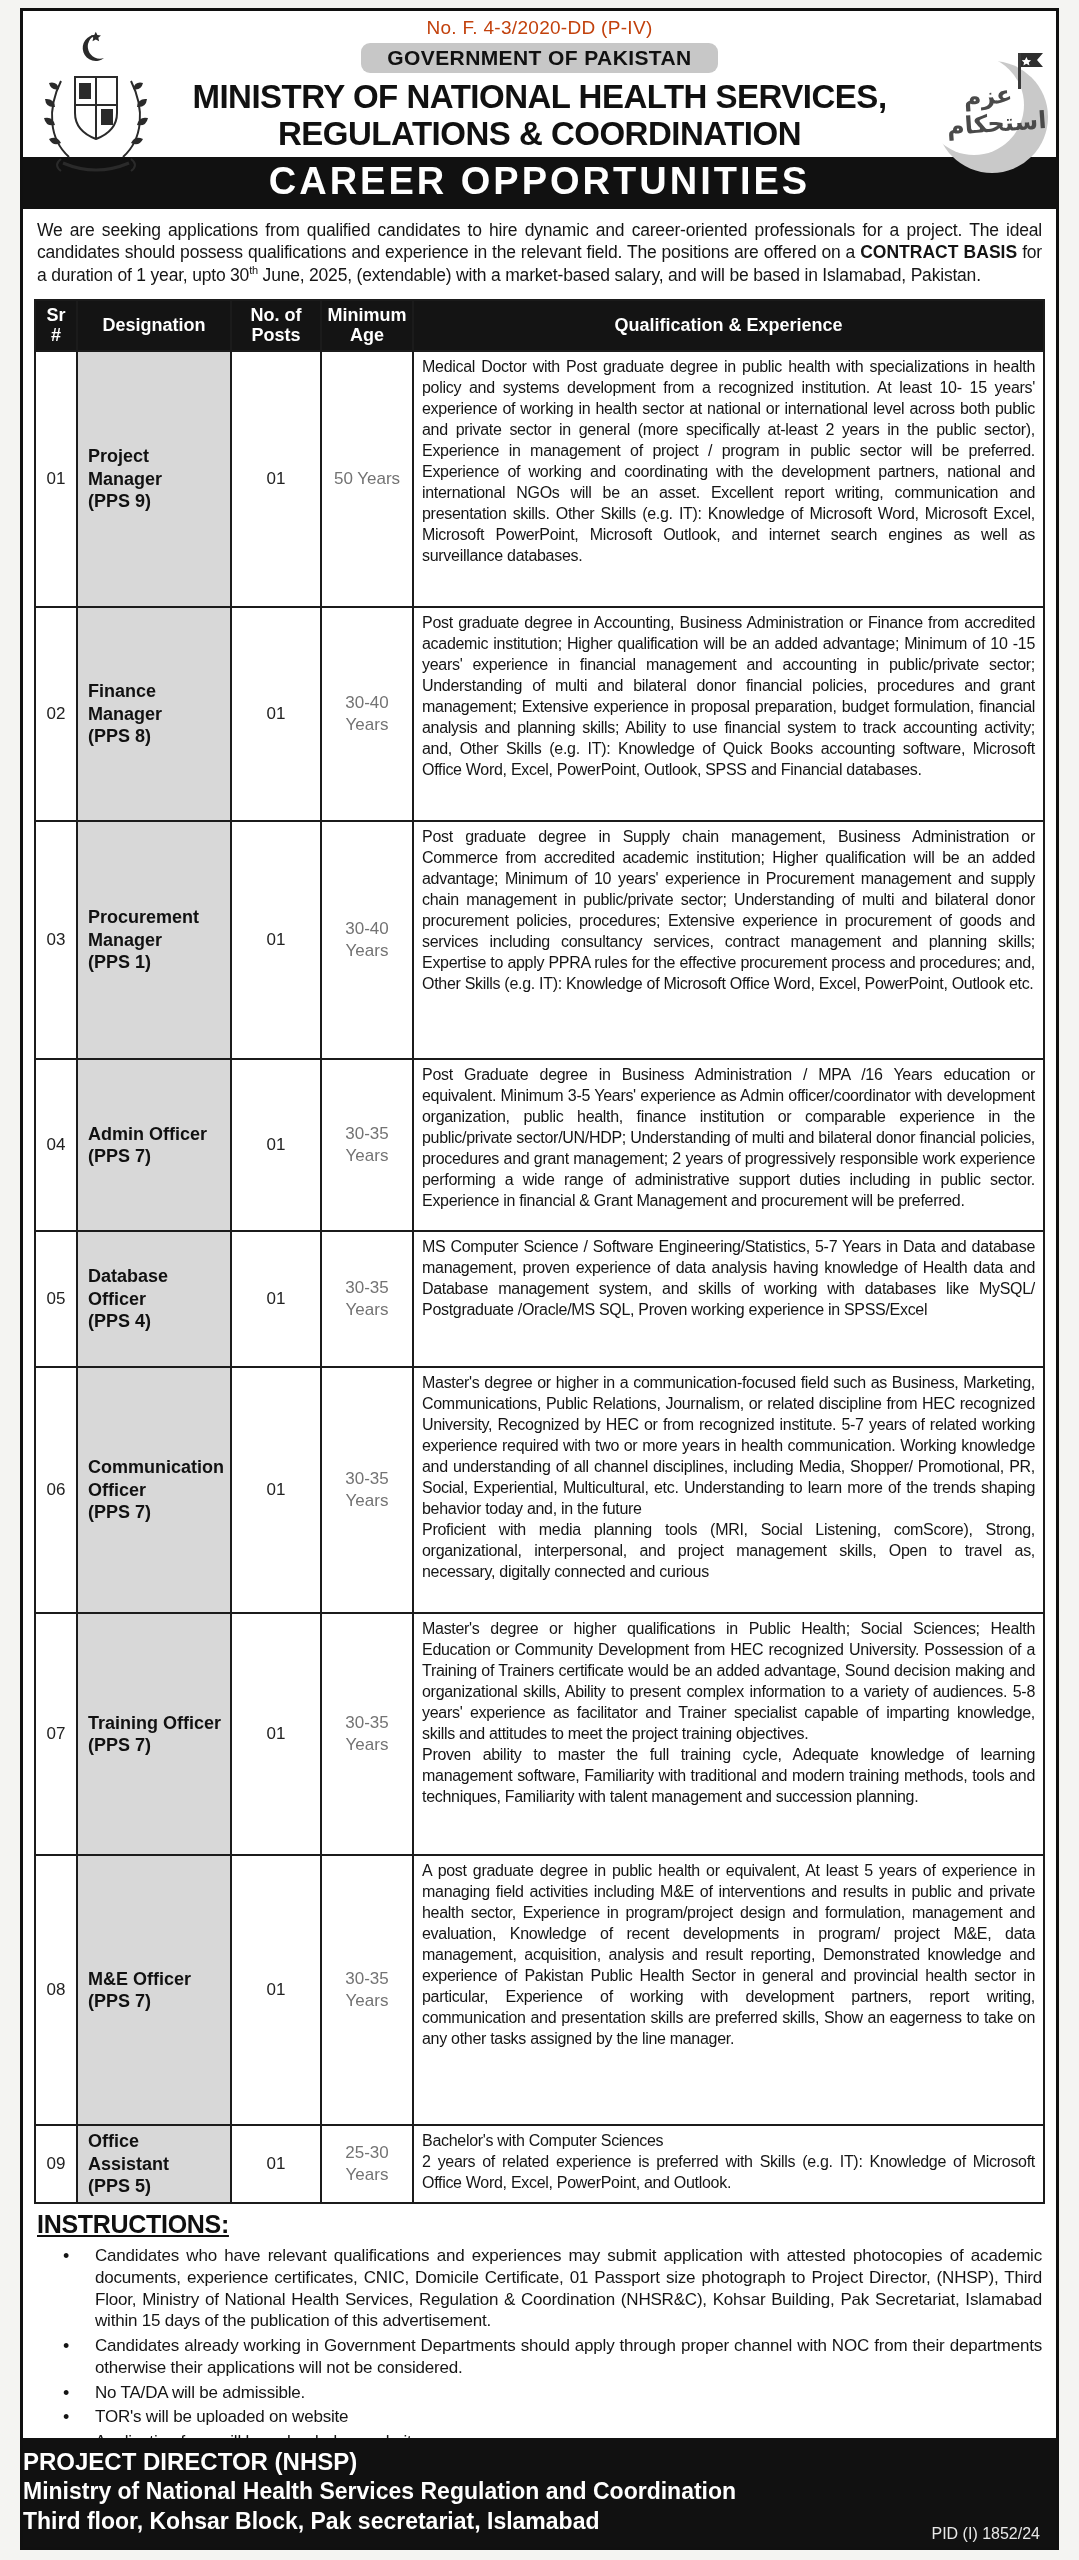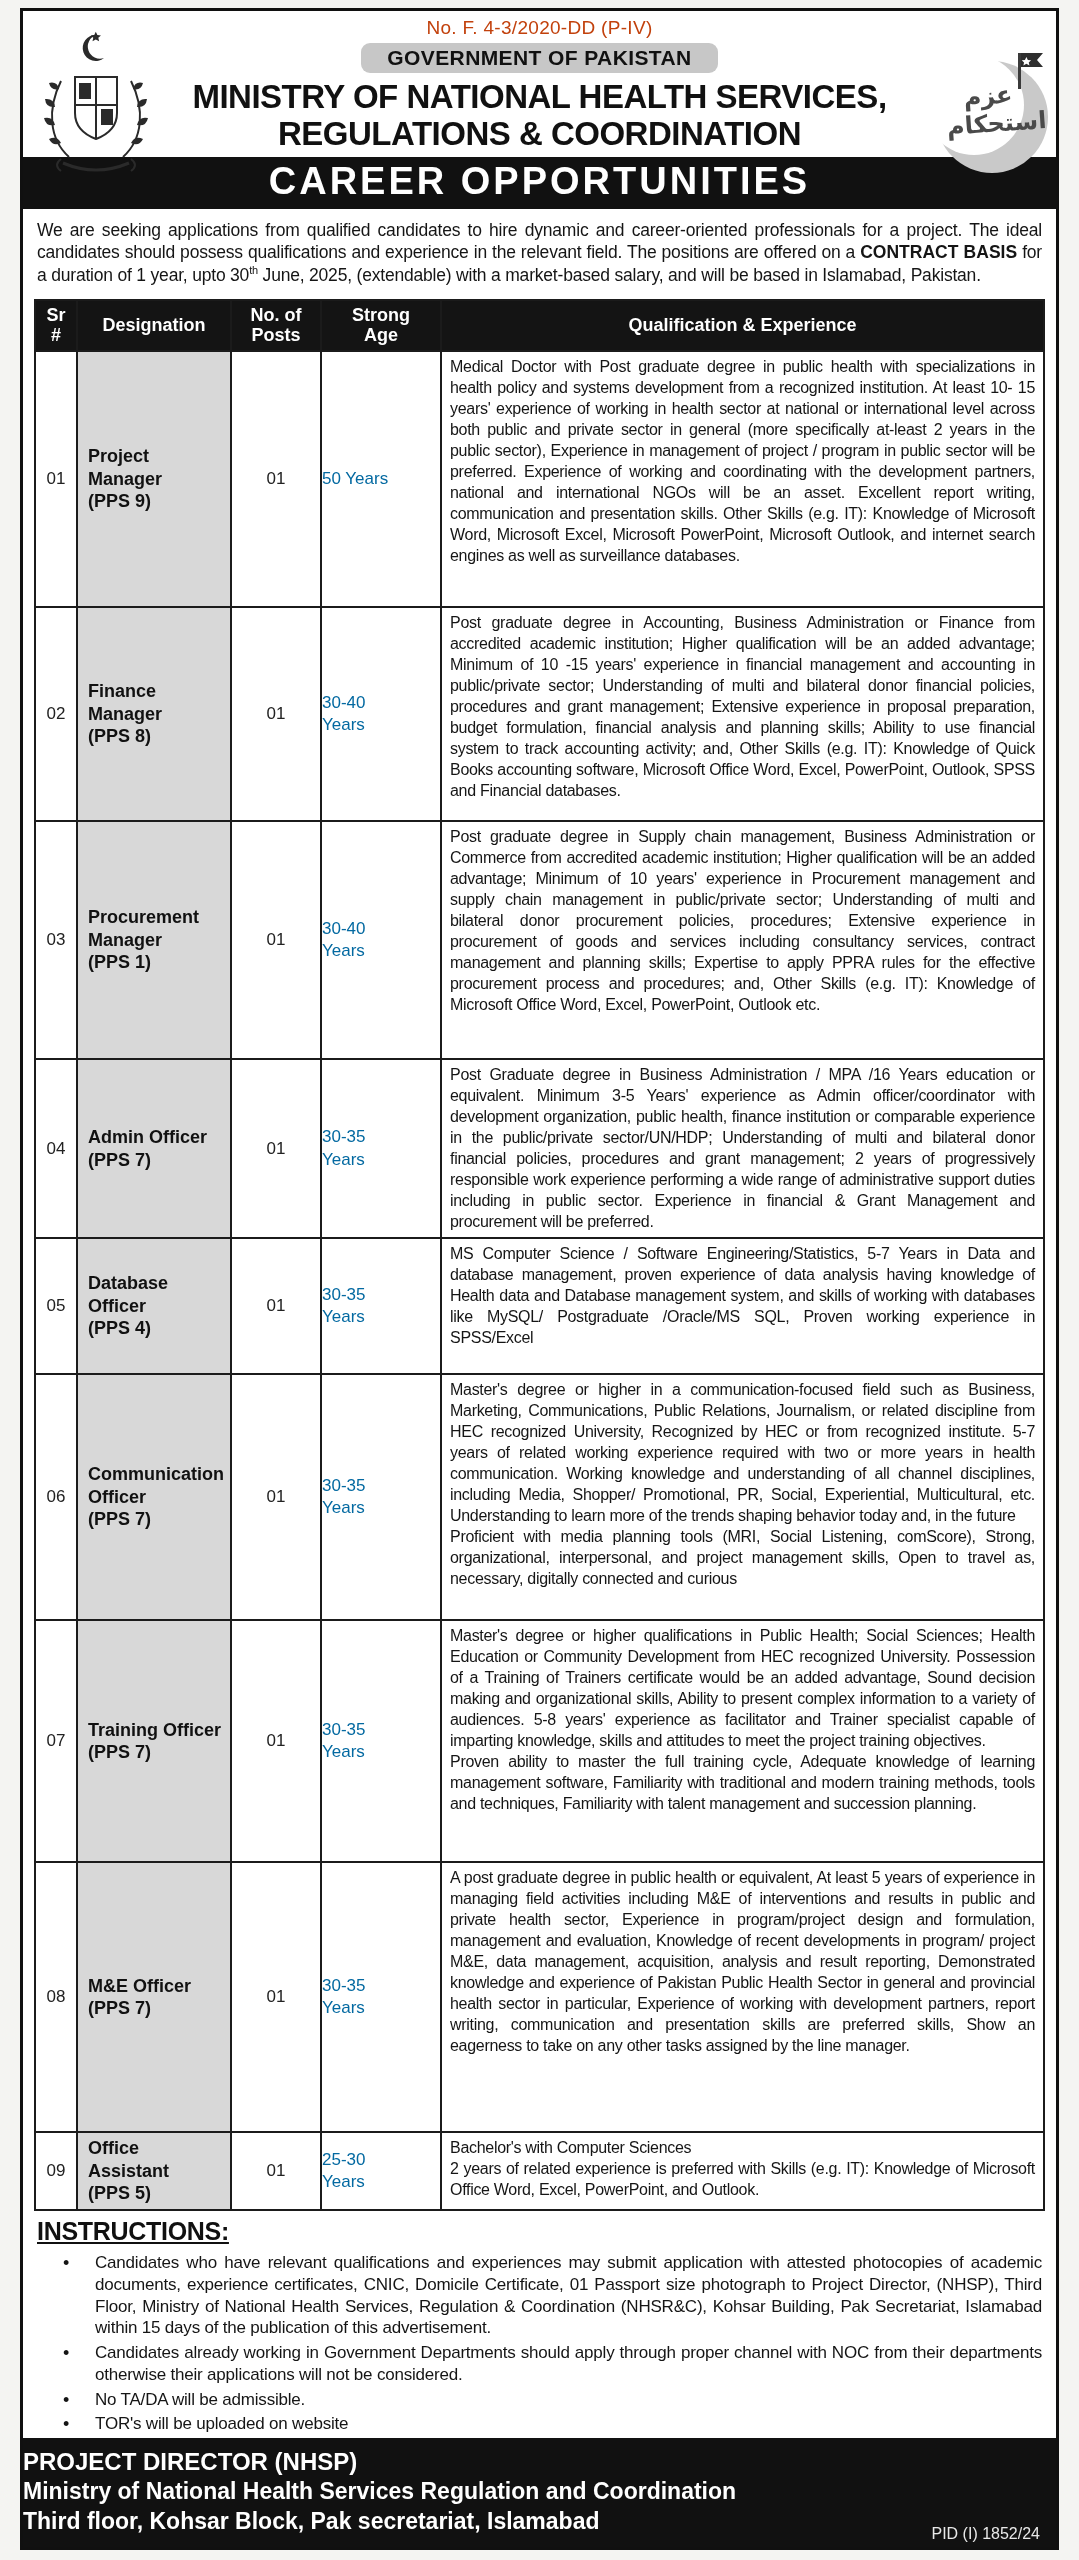--- a/index.html
+++ b/index.html
@@ -44,21 +44,21 @@
   table.jobs { width: calc(100% - 22px); margin: 2px 11px 0 11px; border-collapse: collapse; }
   table.jobs th, table.jobs td { border: 2px solid #1b1b1b; }
   table.jobs th {
     background: #141414; color: #fff; font-size: 18px; font-weight: bold;
     padding: 4px 2px; white-space: pre-line; line-height: 1.15; text-align: center;
   }
   td.sr  { width: 42px;  text-align: center; font-size: 17px; vertical-align: middle; color:#222; }
   td.des { width: 148px; background: #d8d8d8; font-weight: bold; font-size: 18px;
            padding: 4px 6px 4px 10px; vertical-align: middle; white-space: pre-line; line-height: 1.25; color:#111; }
   td.posts { width: 90px; text-align: center; font-size: 17px; vertical-align: middle; color:#222; }
-  td.age { width: 120px; font-size: 17px; vertical-align: middle; white-space: pre-line; line-height: 1.3; color:#0369a1; }
+  td.age { width: 92px; text-align: center; font-size: 17px; vertical-align: middle; white-space: pre-line; line-height: 1.3; color:#737373; }
   td.qual {
     font-size: 16px; line-height: 21px; padding: 4px 8px 5px 8px;
     text-align: justify; vertical-align: top; letter-spacing: -0.3px;
     white-space: pre-line; color: #151515;
   }
   tr.r1 { height: 256px; } tr.r2 { height: 214px; } tr.r3 { height: 238px; }
   tr.r4 { height: 172px; } tr.r5 { height: 136px; } tr.r6 { height: 246px; }
   tr.r7 { height: 242px; } tr.r8 { height: 270px; } tr.r9 { height: 78px; }
   
   .instructions { padding: 6px 14px 4px 14px; }
@@ -147,21 +147,21 @@
   <p class="intro"><span>We are seeking applications from qualified candidates to hire dynamic and career-oriented professionals for a project. The ideal candidates should possess qualifications and experience in the relevant field. The positions are offered on a </span><b>CONTRACT BASIS</b><span> for a duration of 1 year, upto 30</span><sup>th</sup><span> June, 2025, (extendable) with a market-based salary, and will be based in Islamabad, Pakistan.</span></p>
 
   <table class="jobs">
     <thead>
       <tr>
         <th>Sr
 #</th>
         <th>Designation</th>
         <th>No. of
 Posts</th>
-        <th>Strong
+        <th>Minimum
 Age</th>
         <th>Qualification &amp; Experience</th>
       </tr>
     </thead>
     <tbody>
       <tr class="r1">
         <td class="sr">01</td>
         <td class="des">Project
 Manager
 (PPS 9)</td>

